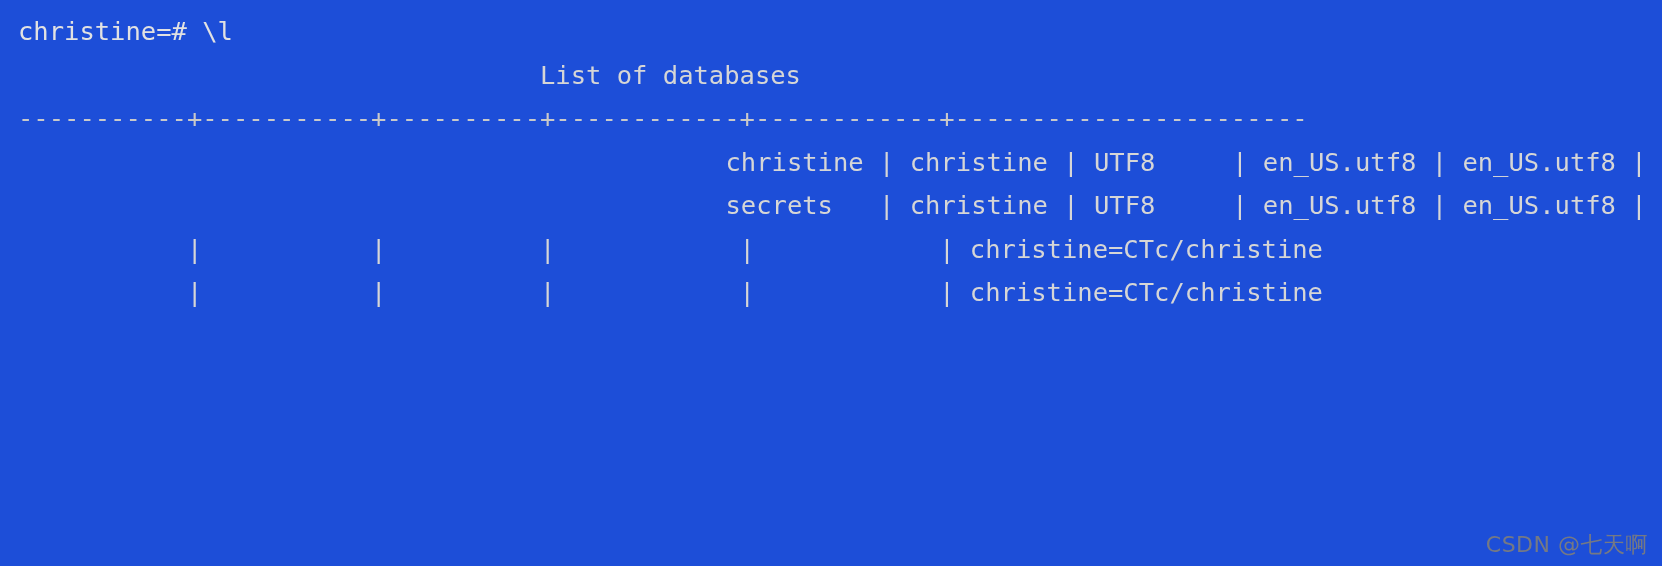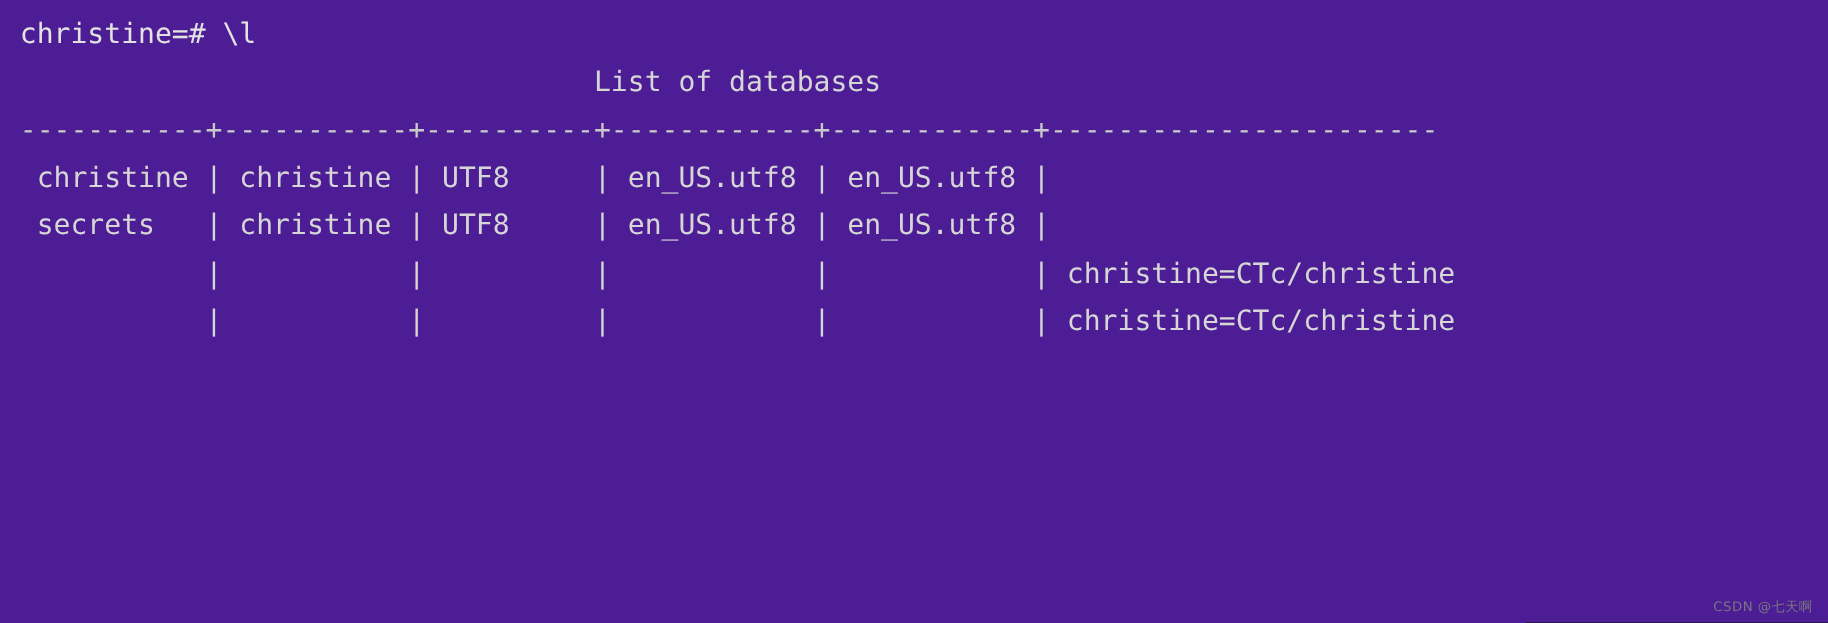--- a/index.html
+++ b/index.html
@@ -15,51 +15,51 @@
     position: relative;
     font-family: "DejaVu Sans Mono", "Liberation Mono", monospace;
   }
 
   #terminal {
     position: absolute;
     left: 0;
     top: 0;
     width: 1662px;
     height: 566px;
-    background: #4c1d95;
+    background: #1d4ed8;
     padding: 10px 0 0 18px;
     box-sizing: border-box;
   }
 
   .term-line {
     font-family: "DejaVu Sans Mono", "Liberation Mono", monospace;
     font-size: 25.5px;
     line-height: 43.5px;
     letter-spacing: 0px;
     color: #d6d6d6;
     white-space: pre;
     margin: 0;
     padding: 0;
     height: 43.5px;
   }
 
   .term-line.prompt      { color: #e2e2e2; }
   .term-line.title       { color: #d6d6d6; }
   .term-line.header      { color: #d6d6d6; }
   .term-line.separator   { color: #c9c9c9; }
-  .term-line.datarow     { color: #d6d6d6; }
+  .term-line.datarow     { color: #d6d6d6; text-align: right; }
   .term-line.controw     { color: #d6d6d6; }
   .term-line.footer      { color: #d6d6d6; }
 
   #watermark {
     position: absolute;
     right: 14px;
     bottom: 6px;
     font-family: "DejaVu Sans", "Liberation Sans", sans-serif;
-    font-size: 12px;
+    font-size: 22px;
     color: #7d7d7d;
     white-space: pre;
     letter-spacing: 0.5px;
     opacity: 0.92;
   }
 </style>
 </head>
 <body>
 
 <div id="terminal">

